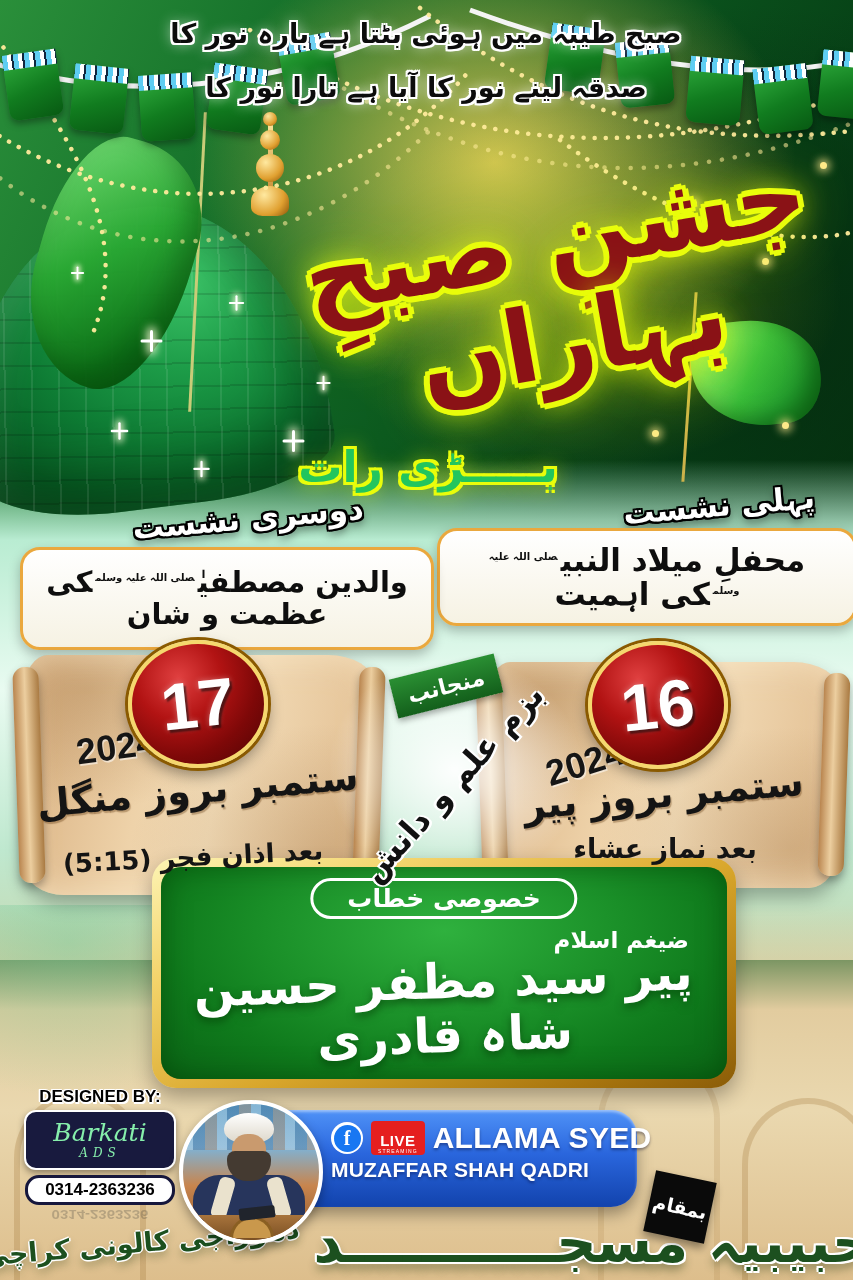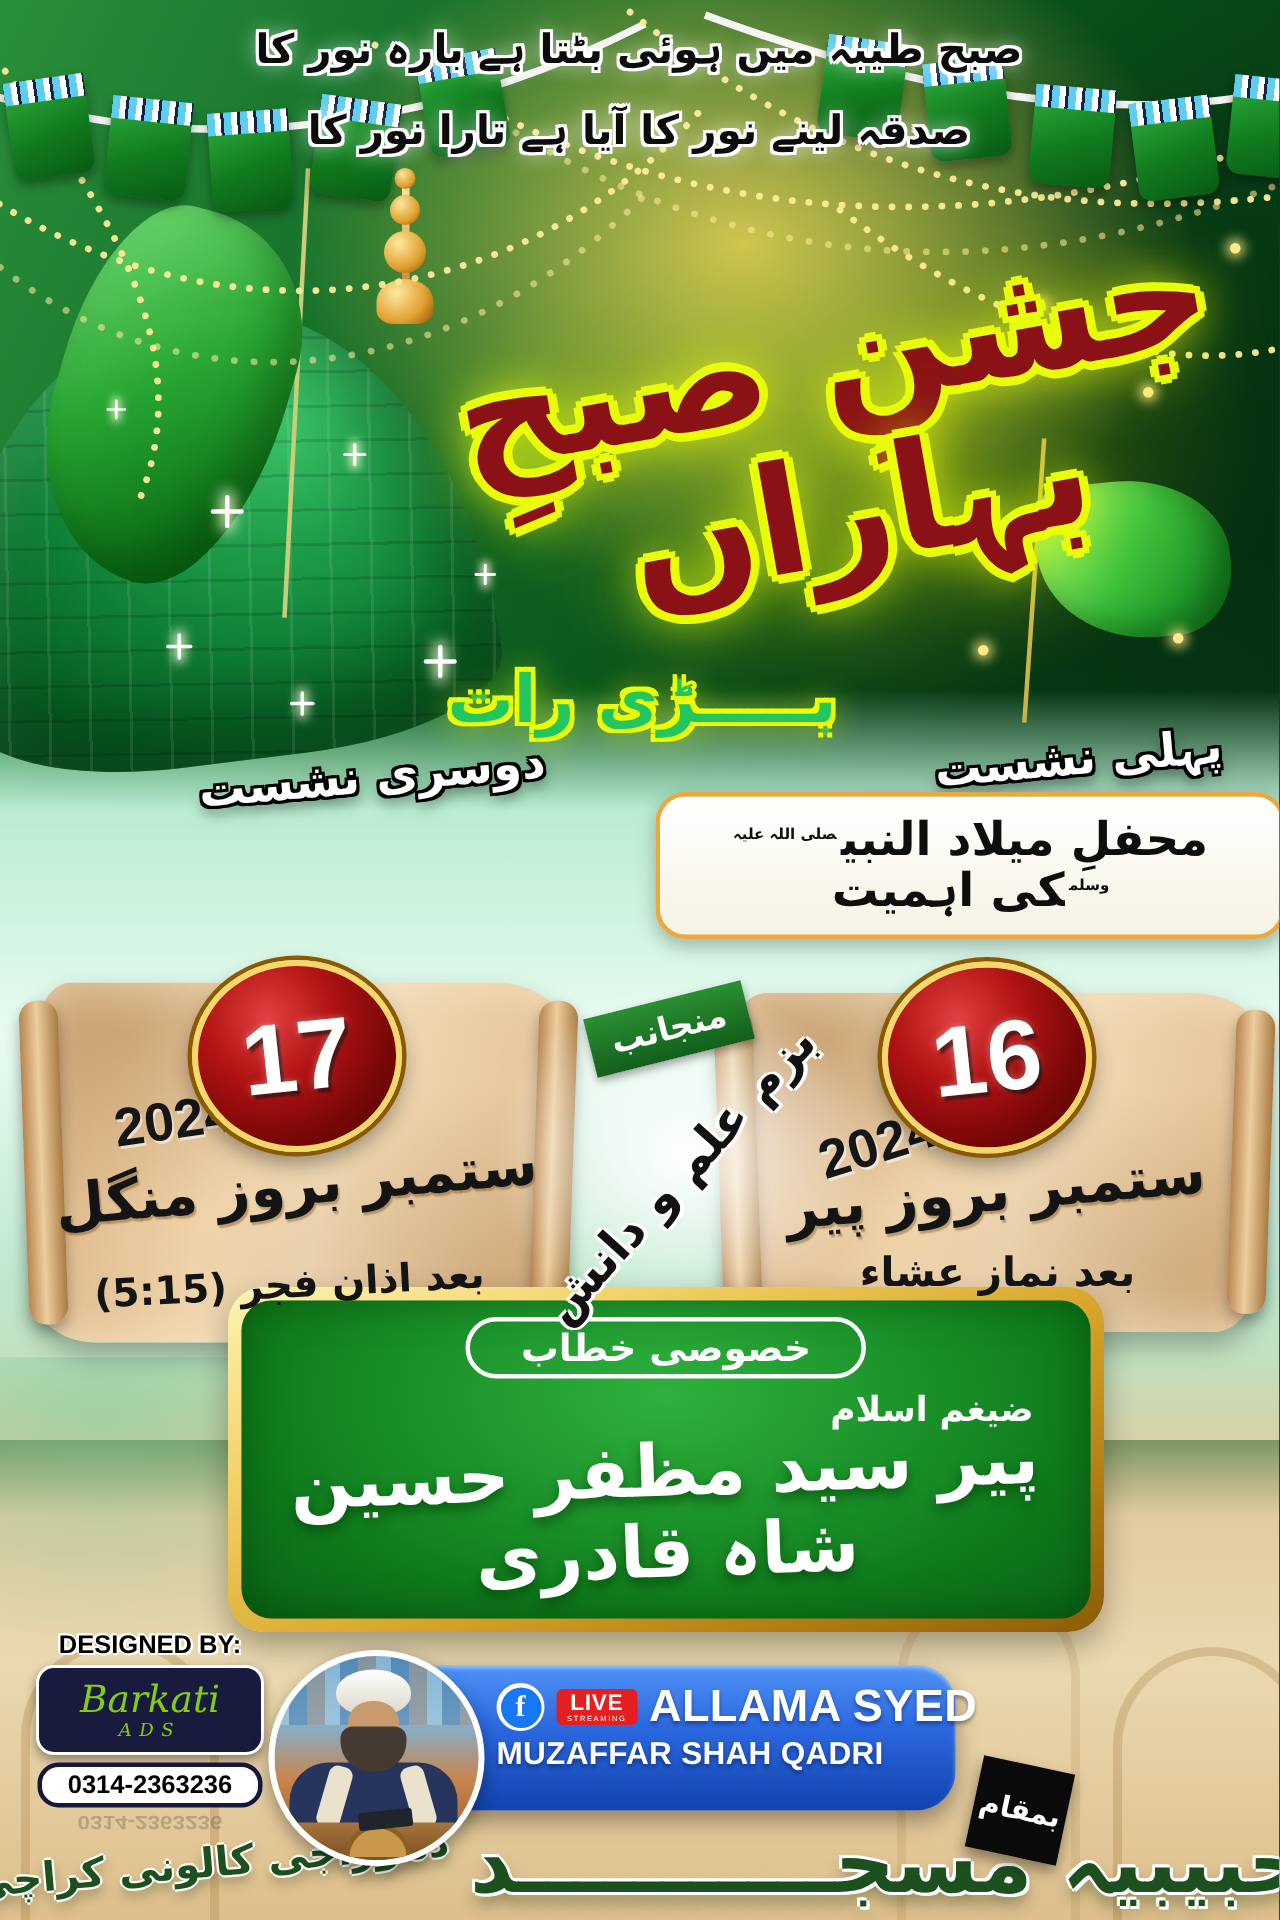--- a/index.html
+++ b/index.html
@@ -120,21 +120,21 @@
   .gb-honor{position:absolute;right:38px;top:60px;color:#fff;font-size:23px;font-weight:bold;direction:rtl;}
   .gb-name{position:absolute;left:0;top:88px;width:100%;box-sizing:border-box;padding:0 26px;transform:rotate(-2deg);
     color:#fff;font-size:48px;font-weight:bold;direction:rtl;text-align:center;line-height:1.12;
     text-shadow:0 4px 8px rgba(0,50,0,.55);}
 
   
   .designer{left:22px;top:1076px;width:156px;text-align:center;z-index:5;margin-top:11px;}
   .dz-head{font-family:"Liberation Sans",sans-serif;font-size:17px;font-weight:bold;color:#000;
     text-shadow:1.5px 0 0 #fff,-1.5px 0 0 #fff,0 1.5px 0 #fff,0 -1.5px 0 #fff,1.5px 1.5px 0 #fff,-1.5px -1.5px 0 #fff;}
   .dz-brand{margin:3px auto 0;width:148px;height:56px;border-radius:12px;background:#181a3e;border:2px solid #fff;
-    box-shadow:0 3px 7px rgba(0,0,0,.4);display:flex;flex-direction:column;align-items:center;justify-content:center;color:#84cc16;}
+    box-shadow:0 3px 7px rgba(0,0,0,.4);display:flex;flex-direction:column;align-items:center;justify-content:center;color:#86efac;}
   .dz-b1{font-family:"DejaVu Serif",serif;font-style:italic;font-size:25px;line-height:1;}
   .dz-b2{font-family:"DejaVu Serif",serif;font-style:italic;font-size:12px;letter-spacing:5px;margin-top:1px;}
   .dz-phone{margin:5px auto 0;width:150px;background:#fff;border:3px solid #16173c;border-radius:14px;
     font-family:"Liberation Sans",sans-serif;font-size:17px;font-weight:bold;color:#000;padding:2px 0;box-sizing:border-box;}
   .dz-reflect{margin-top:1px;font-family:"Liberation Sans",sans-serif;font-size:15px;font-weight:bold;color:#333;
     opacity:.25;transform:scaleY(-.85);}
 
   
   .photo{left:179px;top:1100px;width:136px;height:136px;border-radius:50%;border:4px solid #fff;overflow:hidden;z-index:7;
     box-shadow:0 5px 11px rgba(0,0,0,.35);
@@ -153,21 +153,21 @@
   .ph-laptop{left:56px;bottom:21px;width:36px;height:12px;background:#20242c;border-radius:2px;transform:rotate(-6deg);}
 
   .live-bar{left:243px;top:1110px;width:394px;height:97px;border-radius:26px;z-index:6;box-sizing:border-box;
     padding:11px 12px 0 88px;color:#fff;font-family:"Liberation Sans",sans-serif;
     background:linear-gradient(180deg,#4f92f7 0%,#2a66dd 45%,#1243ad 100%);
     box-shadow:0 7px 15px rgba(0,0,0,.35), inset 0 2px 3px rgba(255,255,255,.45);}
   .lb-row1{display:flex;align-items:center;gap:8px;}
   .fb{width:32px;height:32px;border-radius:50%;background:#fff;display:flex;align-items:center;justify-content:center;flex:0 0 auto;}
   .fb-inner{width:27px;height:27px;border-radius:50%;background:#1877f2;color:#fff;display:flex;align-items:center;justify-content:center;
     font-family:"Liberation Serif",serif;font-weight:bold;font-size:20px;}
-  .live{background:#e51f1f;border-radius:4px;padding:2px 7px 1px;text-align:center;line-height:1;flex:0 0 auto;}
+  .live{background:#e51f1f;border-radius:4px;padding:12px 7px 1px;text-align:center;line-height:1;flex:0 0 auto;}
   .live-l1{font-size:15px;font-weight:bold;letter-spacing:.5px;}
   .live-l2{font-size:5px;letter-spacing:1.1px;margin-top:1px;}
   .lb-t1{font-size:30px;font-weight:bold;letter-spacing:.3px;text-shadow:0 2px 3px rgba(0,0,40,.4);white-space:nowrap;}
   .lb-t2{font-size:21px;font-weight:bold;margin-top:3px;letter-spacing:.2px;text-shadow:0 2px 3px rgba(0,0,40,.4);white-space:nowrap;}
 
   
   .venue-badge{left:649px;top:1176px;width:62px;height:62px;background:#0a0a0a;transform:rotate(12deg);z-index:5;
     display:flex;align-items:center;justify-content:center;color:#fff;font-size:19px;font-weight:bold;direction:rtl;
     box-shadow:0 5px 9px rgba(0,0,0,.4);}
   .venue-line{left:0;top:1204px;width:853px;height:76px;display:flex;align-items:center;justify-content:center;gap:14px;
@@ -248,20 +248,25 @@
   <div class="abs title-sub">بـــــڑی رات</div>
 
   <div class="abs sess-label" style="left:594px;top:487px;width:250px;transform:rotate(-5deg);">پہلی نشست</div>
   <div class="abs sess-box" style="left:437px;top:528px;width:414px;height:92px;">
     <div class="sess-topic" style="font-size:31px;">
       <span>محفلِ میلاد النبی</span><span class="saw">صلی اللہ علیہ وسلم</span><span>کی اہمیت</span>
     </div>
   </div>
 
   <div class="abs sess-label" style="left:112px;top:500px;width:272px;transform:rotate(-5deg);">دوسری نشست</div>
+  <div class="abs sess-box" style="left:20px;top:547px;width:408px;height:97px;">
+    <div class="sess-topic" style="font-size:29px;">
+      <span>والدین مصطفیٰ</span><span class="saw">صلی اللہ علیہ وسلم</span><span>کی عظمت و شان</span>
+    </div>
+  </div>
 
   <div class="abs scroll" style="left:487px;top:662px;width:352px;height:226px;"></div>
   <div class="abs day-badge" style="left:588px;top:641px;">
     <span>16</span>
   </div>
   <div class="abs year" style="left:545px;top:742px;transform:rotate(-17deg);">2024</div>
   <div class="abs date-line" style="left:496px;top:772px;width:335px;transform:rotate(-5deg);">ستمبر بروز پیر</div>
   <div class="abs time-line" style="left:545px;top:833px;width:240px;">بعد نماز عشاء</div>
 
   <div class="abs scroll" style="left:24px;top:655px;width:350px;height:240px;"></div>

